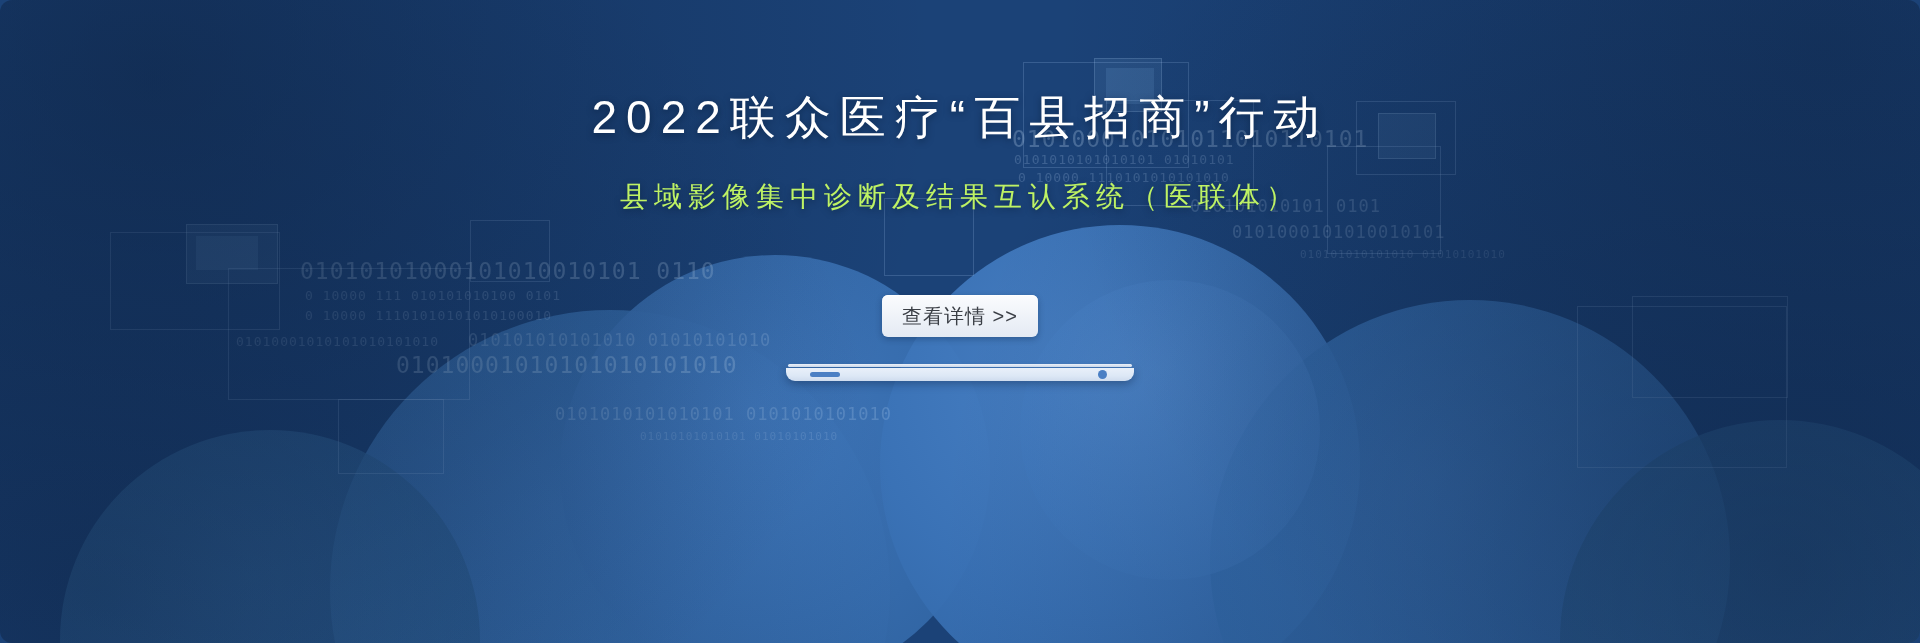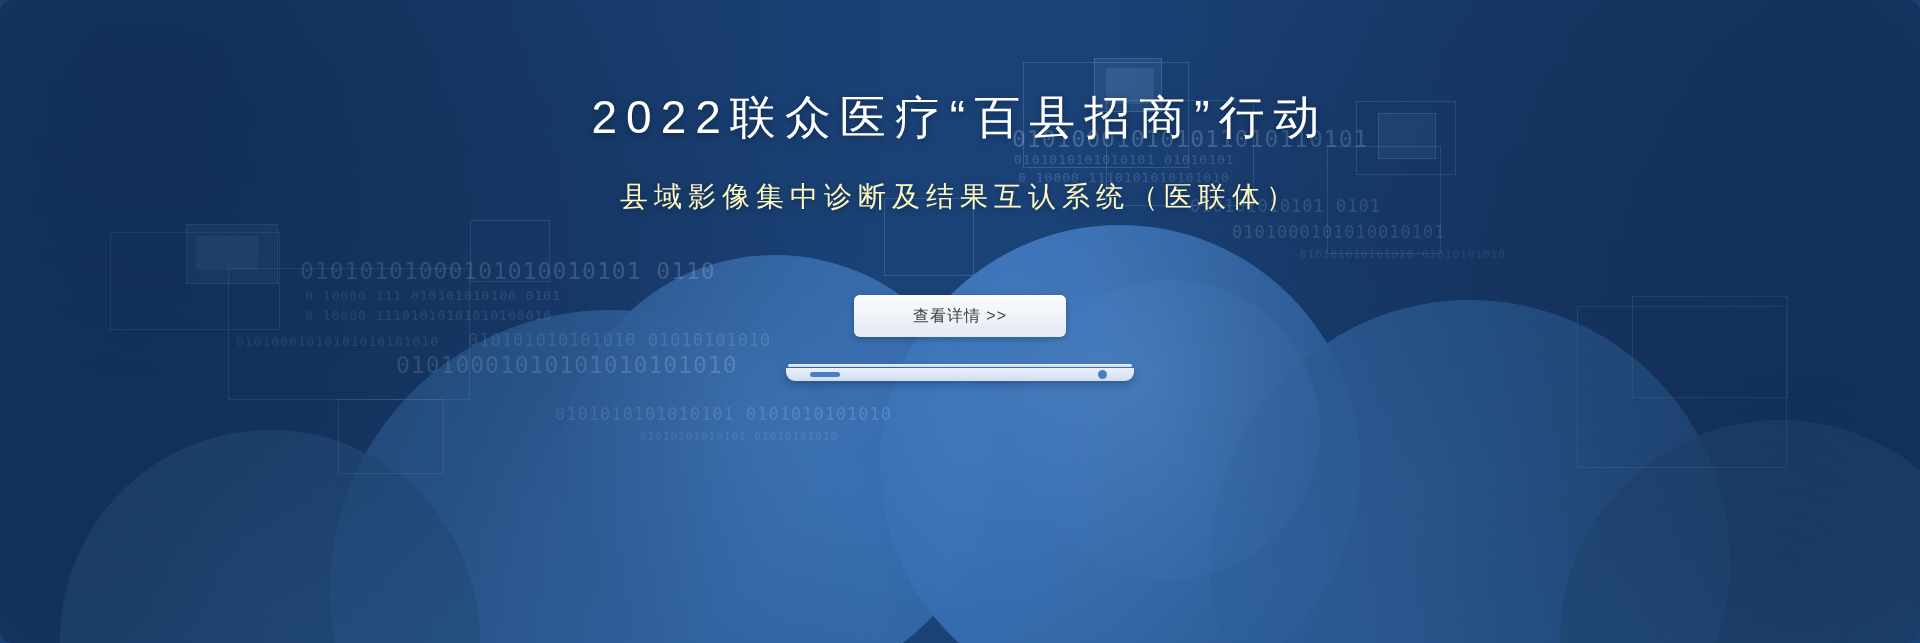--- a/index.html
+++ b/index.html
@@ -47,34 +47,34 @@
 
   
   .title{
     position:absolute;left:0;right:0;top:92px;text-align:center;
     font-size:46px;line-height:1.1;color:#ffffff;letter-spacing:9px;
     text-shadow:0 2px 7px rgba(6,24,50,.55);
     font-weight:400;white-space:nowrap;
   }
   .subtitle{
     position:absolute;left:0;right:0;top:180px;text-align:center;
-    font-size:28px;line-height:1.2;color:#fef9c3;letter-spacing:6px;
+    font-size:28px;line-height:1.2;color:#bef264;letter-spacing:6px;
     text-shadow:0 2px 6px rgba(6,24,50,.5);
     font-weight:400;white-space:nowrap;
   }
 
   
   .cta{
     position:absolute;left:50%;transform:translateX(-50%);
-    top:295px;width:212px;height:42px;
+    top:295px;width:156px;height:42px;
     display:flex;align-items:center;justify-content:center;
     border-radius:6px;
     background:linear-gradient(180deg,#fbfcfe 0%,#eef2f8 55%,#e4eaf3 100%);
     box-shadow:0 2px 6px rgba(8,26,54,.30), inset 0 1px 0 rgba(255,255,255,.9);
-    color:#3b3f46;font-size:16px;letter-spacing:1px;cursor:pointer;
+    color:#3b3f46;font-size:20px;letter-spacing:1px;cursor:pointer;
     white-space:nowrap;
   }
 
   
   .device{
     position:absolute;left:50%;transform:translateX(-50%);
     top:364px;width:348px;height:18px;
   }
   .device .topline{
     position:absolute;left:2px;right:2px;top:0;height:3px;

